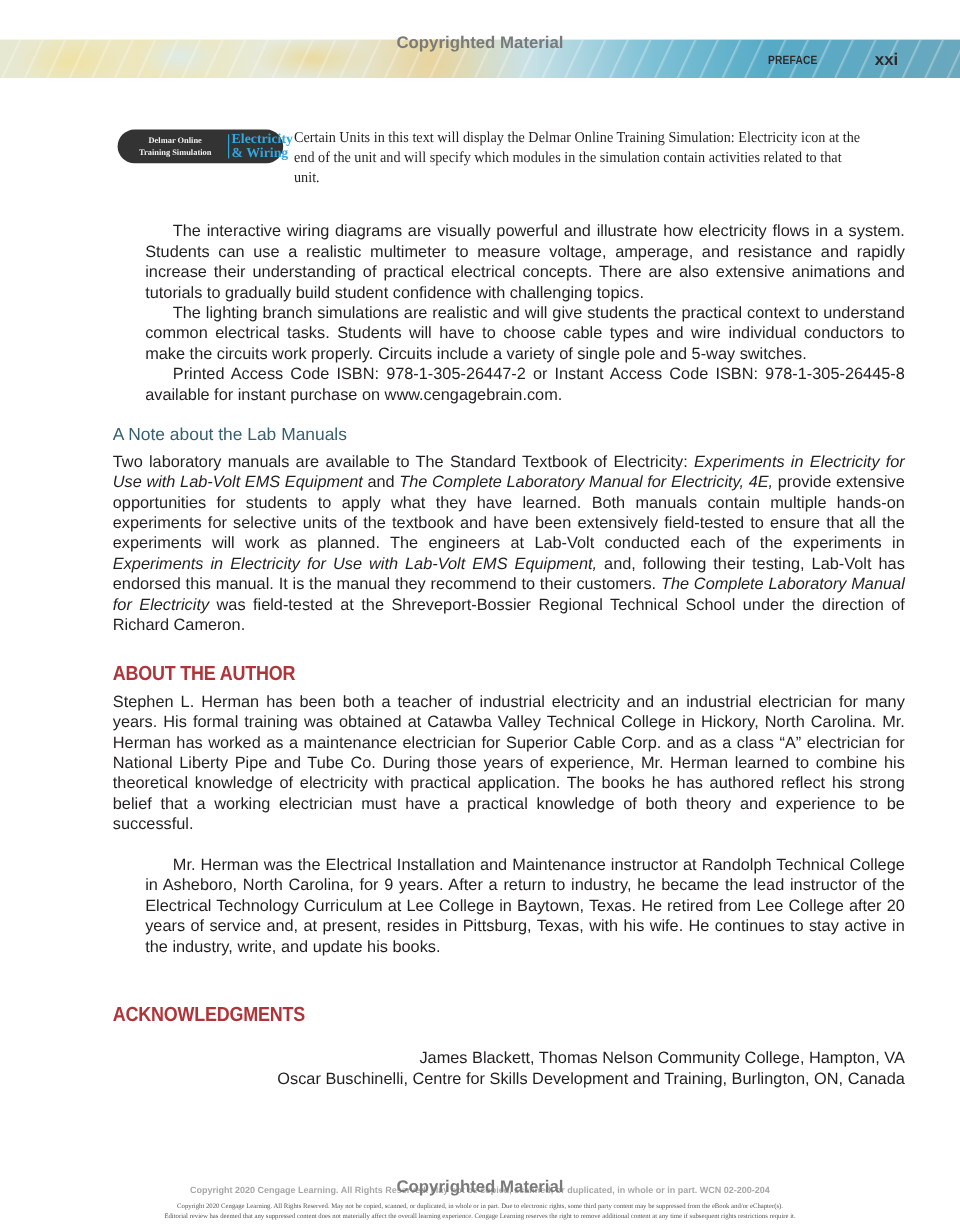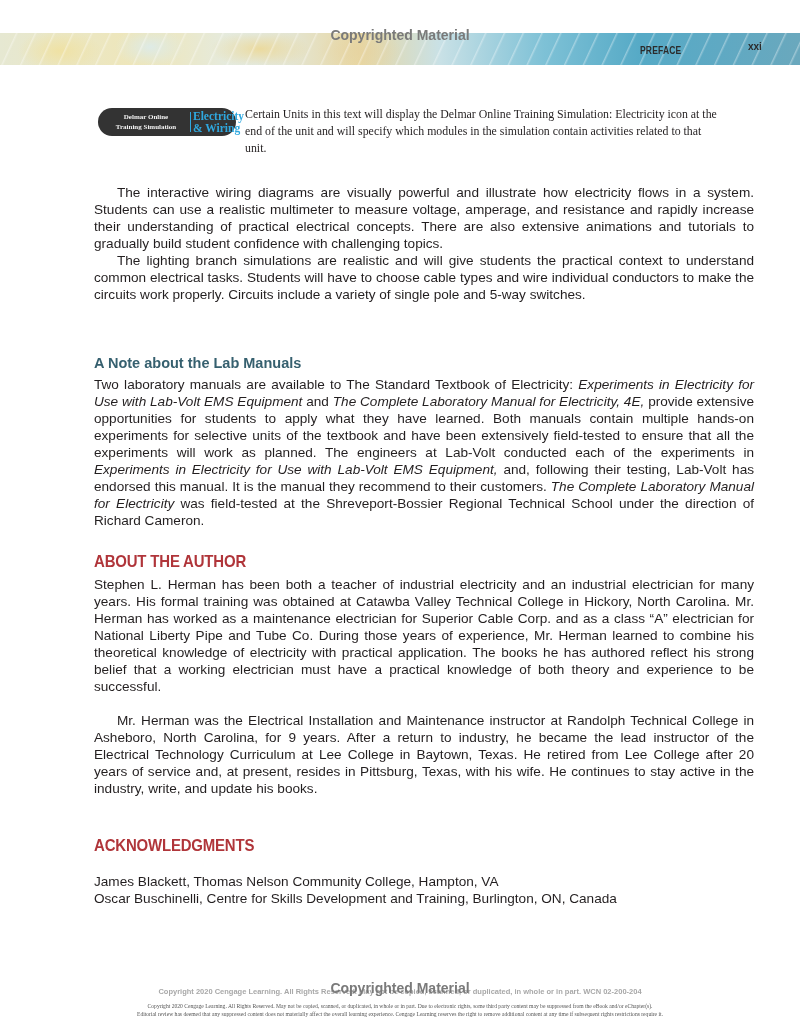--- a/index.html
+++ b/index.html
@@ -18,47 +18,47 @@
   }
   .header-band::after {
     content: ""; position: absolute; inset: 0;
     background: repeating-linear-gradient(115deg, rgba(255,255,255,0.0) 0px, rgba(255,255,255,0.0) 14px, rgba(255,255,255,0.35) 15px, rgba(255,255,255,0.0) 17px);
   }
   .copy-mark-top {
     position: absolute; left: 0; width: 800px; top: 27px; text-align: center;
     font-family: "Liberation Sans", sans-serif; font-weight: bold; font-size: 14px; color: #7a7a7a; z-index: 3;
   }
   .running-head { position: absolute; top: 45px; left: 640px; font-weight: bold; font-size: 10px; color: #2b2b2b; z-index: 3; letter-spacing: 0.2px; transform: scaleX(0.85); transform-origin: left; }
-  .page-number { position: absolute; top: 41px; left: 729px; font-weight: bold; font-size: 10px; color: #2b2b2b; z-index: 3; margin-left: 19px; }
+  .page-number { position: absolute; top: 41px; left: 729px; font-weight: bold; font-size: 14px; color: #2b2b2b; z-index: 3; }
 
   .content { position: absolute; left: 94px; width: 660px; }
   p { margin: 0; }
   .body-text { font-size: 13.6px; line-height: 17px; text-align: justify; }
-  .indent { text-indent: 23px; }
+  .indent { text-indent: 23px; margin-left: 27px; }
 
   .callout { position: absolute; left: 98px; top: 106px; width: 660px; height: 46px; font-family: Liberation Serif, serif; }
   .logo-badge {
     position: absolute; left: 0; top: 2px; width: 138px; height: 28px; border-radius: 14px;
     background: #333333; color: #ffffff;
   }
   .logo-left { position: absolute; left: 8px; top: 4px; width: 80px; text-align: center; font-size: 7px; line-height: 10px; font-weight: bold; color: #f2f2f2; }
   .logo-sep { position: absolute; left: 92px; top: 4px; width: 1px; height: 20px; background: #2fa8df; }
   .logo-right { position: absolute; left: 95px; top: 2px; font-size: 11.5px; line-height: 12px; color: #2fa8df; font-weight: bold; white-space: nowrap; }
   .callout-text {
     position: absolute; left: 147px; top: 0; width: 510px; font-size: 12.6px; line-height: 17px;
     transform: scaleX(0.94); transform-origin: left top; color: #231f20;
   }
 
-  .sub-heading { font-size: 14.5px; font-weight: bold; color: #36606f; margin: 0; line-height: 18px; }
+  .sub-heading { font-size: 14.5px; font-weight: normal; color: #36606f; margin: 0; line-height: 18px; }
   .section-heading { font-size: 17px; font-weight: bold; color: #b0353a; margin: 0; line-height: 20px; transform: scaleX(0.88); transform-origin: left; letter-spacing: -0.2px; }
 
   .footer-line1 { position: absolute; top: 987px; left: 0; width: 800px; text-align: center; font-size: 7.5px; color: #a8a8a8; font-weight: bold; }
   .copy-mark-bottom { position: absolute; top: 980px; left: 0; width: 800px; text-align: center; font-size: 14px; font-weight: bold; color: #7a7a7a; }
   .footer-legal { position: absolute; top: 1002px; left: 0; width: 800px; text-align: center; font-family: "Liberation Serif", serif; font-size: 5.6px; line-height: 8px; color: #555555; }
-  .reviewer { font-size: 13.6px; line-height: 17px; }
+  .reviewer { font-size: 13.6px; line-height: 17px; text-align: right; }
   i { font-style: italic; }
 </style>
 </head>
 <body>
 
 <div class="header-band"></div>
 <div class="copy-mark-top">Copyrighted Material</div>
 <div class="running-head">PREFACE</div>
 <div class="page-number">xxi</div>
 
@@ -73,20 +73,21 @@
       <div>Electricity</div>
       <div>&amp; Wiring</div>
     </div>
   </div>
   <div class="callout-text">Certain Units in this text will display the Delmar Online Training Simulation: Electricity icon at the end of the unit and will specify which modules in the simulation contain activities related to that unit.</div>
 </div>
 
 <div class="content" style="top:184px;">
   <p class="body-text indent">The interactive wiring diagrams are visually powerful and illustrate how electricity flows in a system. Students can use a realistic multimeter to measure voltage, amperage, and resistance and rapidly increase their understanding of practical electrical concepts. There are also extensive animations and tutorials to gradually build student confidence with challenging topics.</p>
   <p class="body-text indent">The lighting branch simulations are realistic and will give students the practical context to understand common electrical tasks. Students will have to choose cable types and wire individual conductors to make the circuits work properly. Circuits include a variety of single pole and 5-way switches.</p>
+  <p class="body-text indent">Printed Access Code ISBN: 978-1-305-26447-2 or Instant Access Code ISBN: 978-1-305-26445-8 available for instant purchase on www.cengagebrain.com.</p>
 </div>
 
 <div class="content" style="top:354px;">
   <h3 class="sub-heading">A Note about the Lab Manuals</h3>
   <p class="body-text" style="margin-top:4px;" id="lab-para"><span>Two laboratory manuals are available to The Standard Textbook of Electricity: </span><i>Experiments in Electricity for Use with Lab-Volt EMS Equipment</i><span> and </span><i>The Complete Laboratory Manual for Electricity, 4E,</i><span> provide extensive opportunities for students to apply what they have learned. Both manuals contain multiple hands-on experiments for selective units of the textbook and have been extensively field-tested to ensure that all the experiments will work as planned. The engineers at Lab-Volt conducted each of the experiments in </span><i>Experiments in Electricity for Use with Lab-Volt EMS Equipment,</i><span> and, following their testing, Lab-Volt has endorsed this manual. It is the manual they recommend to their customers. </span><i>The Complete Laboratory Manual for Electricity</i><span> was field-tested at the Shreveport-Bossier Regional Technical School under the direction of Richard Cameron.</span></p>
 </div>
 
 <div class="content" style="top:552px;">
   <h2 class="section-heading">ABOUT THE AUTHOR</h2>
   <p class="body-text" style="margin-top:4px;">Stephen L. Herman has been both a teacher of industrial electricity and an industrial electrician for many years. His formal training was obtained at Catawba Valley Technical College in Hickory, North Carolina. Mr. Herman has worked as a maintenance electrician for Superior Cable Corp. and as a class “A” electrician for National Liberty Pipe and Tube Co. During those years of experience, Mr. Herman learned to combine his theoretical knowledge of electricity with practical application. The books he has authored reflect his strong belief that a working electrician must have a practical knowledge of both theory and experience to be successful.</p>

